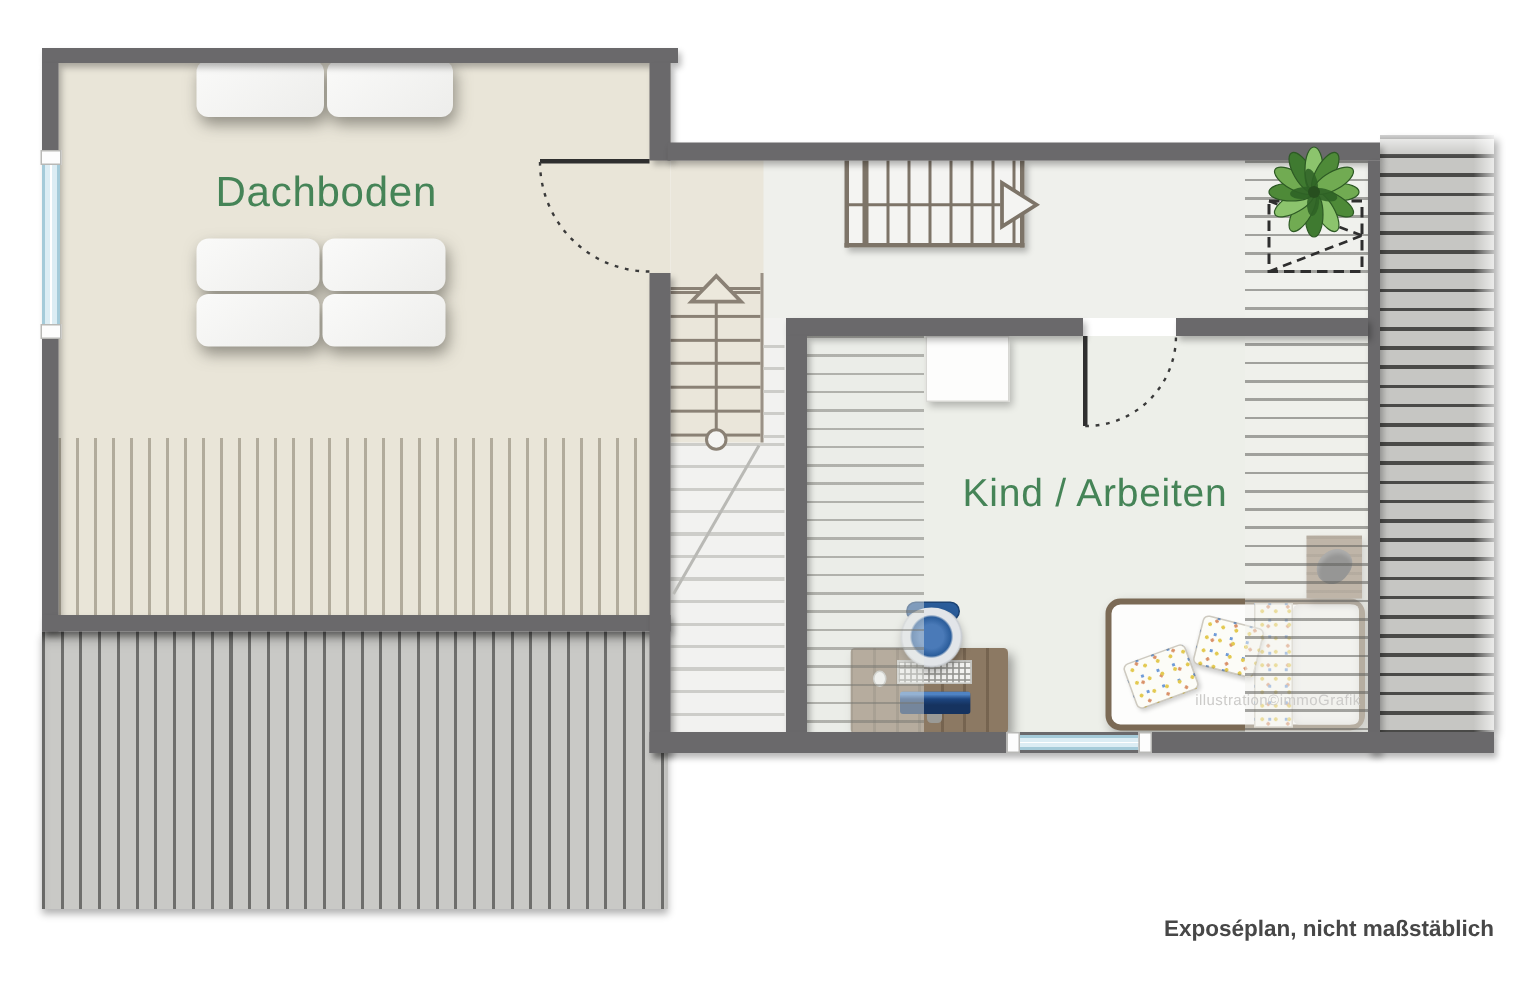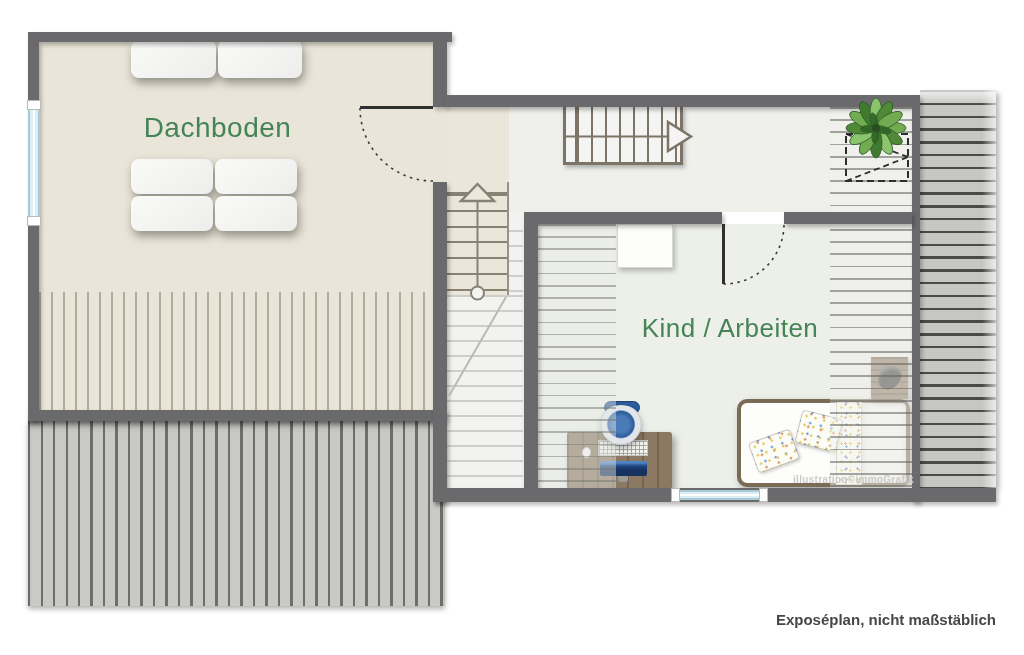--- a/index.html
+++ b/index.html
@@ -210,15 +210,15 @@
         <ellipse transform="rotate(95) translate(7,0)" rx="9" ry="4" fill="#2f6326" opacity="0.9"></ellipse>
         <ellipse transform="rotate(175) translate(7,0)" rx="9" ry="4" fill="#2f6326" opacity="0.9"></ellipse>
         <ellipse transform="rotate(255) translate(7,0)" rx="9" ry="4" fill="#2f6326" opacity="0.9"></ellipse>
         <circle r="4" fill="#274f1f"></circle>
       </g>
     </g>
   </svg>
 
   <div class="room-label" style="left:625px;top:313px;width:210px;font-size:26px;">Kind / Arbeiten</div>
   <div class="room-label" style="left:120px;top:112px;width:195px;">Dachboden</div>
-  <div class="watermark" style="left:793px;top:474px;width:118px;font-weight:bold;">illustration©immoGrafik</div>
+  <div class="watermark" style="left:793px;top:462px;width:118px;">illustration©immoGrafik</div>
   <div class="caption" style="left:760px;top:611px;width:236px;">Exposéplan, nicht maßstäblich</div>
 </div>
 
 </body></html>

